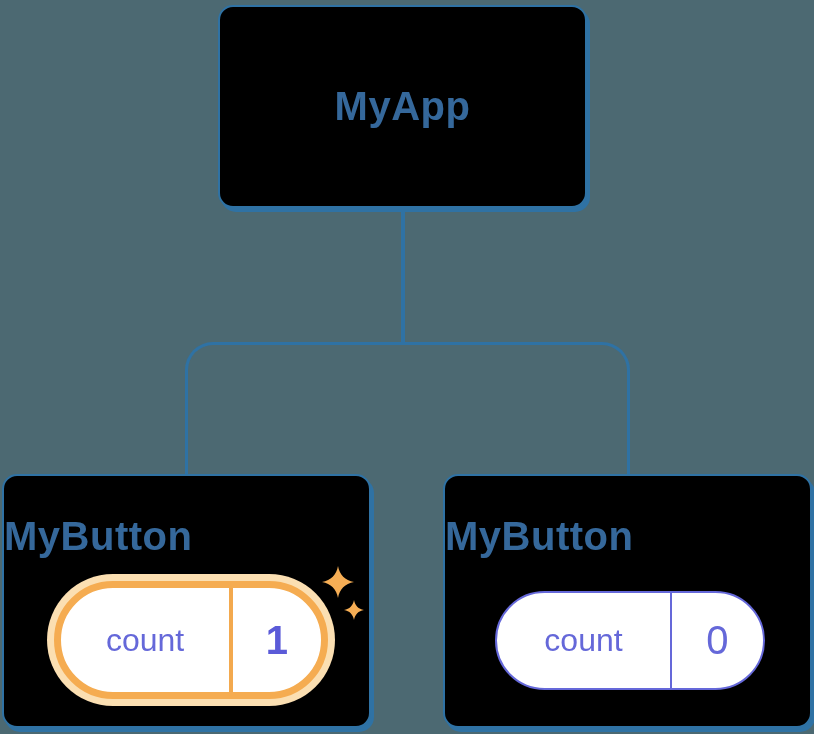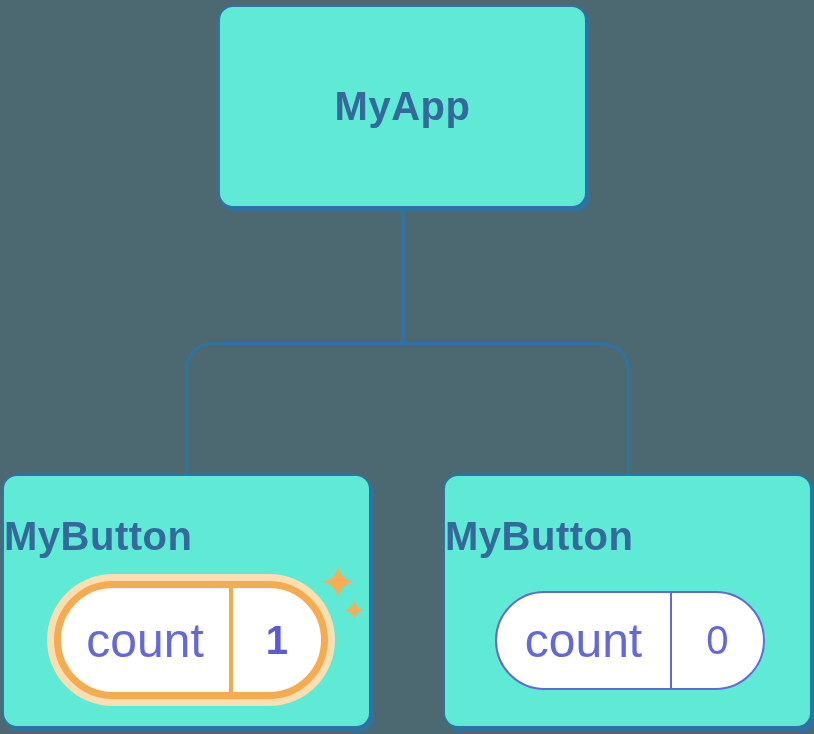--- a/index.html
+++ b/index.html
@@ -9,21 +9,21 @@
   }
   .canvas{
     position:relative;
     width:814px;height:734px;
     background:#4C6972;
     overflow:hidden;
   }
   
   .node{
     position:absolute;
-    background:#5eead4;
+    background:#000000;
     border:2.5px solid #2F72A4;
     border-radius:15px;
     box-shadow:3px 4px 0 0 #2F72A4;
     box-sizing:border-box;
   }
   .node-root{
     left:218px;top:5px;width:369px;height:203px;
     display:flex;align-items:center;justify-content:center;
   }
   .node-child-left{left:2px;top:474px;width:369px;height:254px;}
@@ -72,21 +72,21 @@
   }
   .pill-normal{
     left:50px;top:115px;
     width:270px;height:99px;
     border:2px solid #6568D9;
     border-radius:52px;
   }
   .pill-cell-name{
     flex:1.9;
     display:flex;align-items:center;justify-content:center;
-    font-size:48px;
+    font-size:32px;
     color:#6568D9;
   }
   .pill-cell-value{
     flex:1;
     display:flex;align-items:center;justify-content:center;
     font-size:40px;
     color:#6568D9;
   }
   .pill-highlight .pill-cell-value{font-weight:700;color:#5B5BD8;}
   .pill-divider{width:3.5px;background:#F3A94E;}

